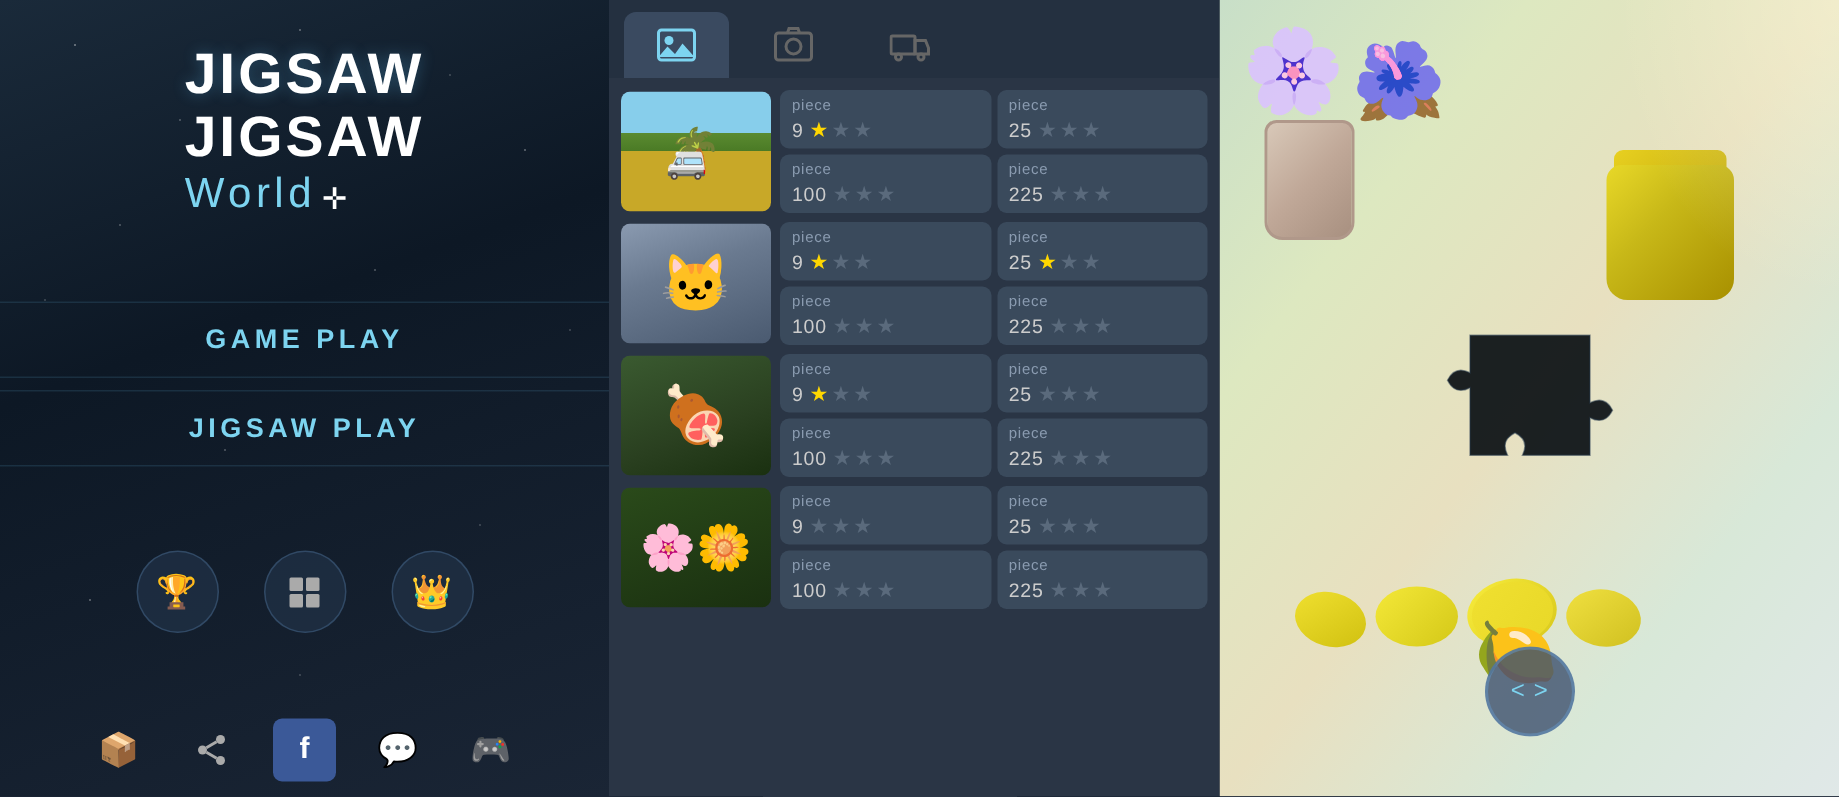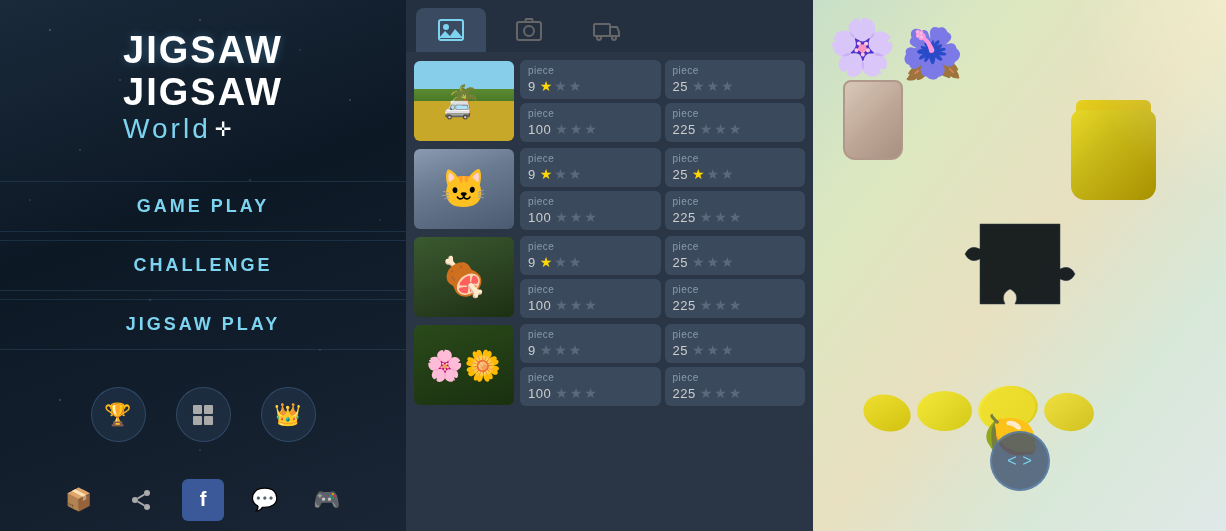--- a/index.html
+++ b/index.html
@@ -73,21 +73,21 @@
       font-weight: bold;
       color: white;
       letter-spacing: 2px;
     }
 
     .logo-world {
       font-size: 28px;
       color: #7dd4f0;
       letter-spacing: 3px;
       display: flex;
-      align-items: center;
+      align-items: flex-end;
       gap: 4px;
     }
 
     .logo-world-cross {
       font-size: 20px;
       color: white;
     }
 
     .nav-menu {
       display: flex;
@@ -323,21 +323,20 @@
       <div class="logo-puzzle">JIGSAW</div>
       <div class="logo-world">
         <span>World</span>
           <span class="logo-world-cross">✛</span>
       </div>
     </div>
   </div>
 
   <div class="nav-menu">
     <div class="nav-item">GAME PLAY</div>
-    <div class="nav-item">CHALLENGE</div>
     <div class="nav-item">JIGSAW PLAY</div>
   </div>
 
   <div class="icon-row">
     <div class="icon-circle">🏆</div>
     <div class="icon-circle">
       <svg width="24" height="24" viewBox="0 0 24 24" fill="#aaa">
         <rect x="2" y="2" width="9" height="9" rx="1"></rect>
         <rect x="13" y="2" width="9" height="9" rx="1"></rect>
         <rect x="2" y="13" width="9" height="9" rx="1"></rect>

